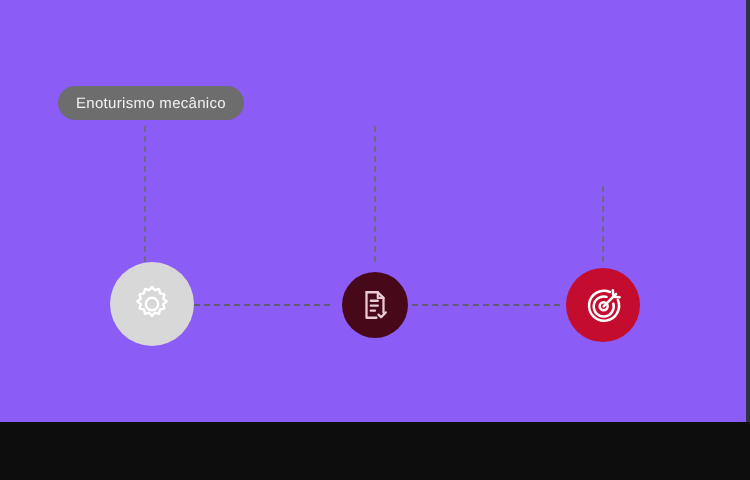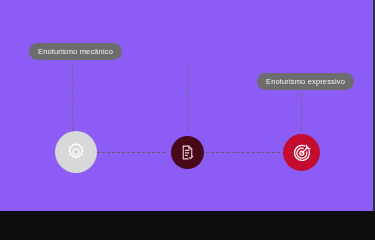--- a/index.html
+++ b/index.html
@@ -94,23 +94,20 @@
   <div class="stem" style="left:72px; top:63px; height:68px;"></div>
 
   <div class="stem" style="left:187px; top:63px; height:68px;"></div>
 
   <div class="stem" style="left:301px; top:93px; height:38px;"></div>
 
   <div class="pill" style="left:29px; top:43px;">
     <span>Enoturismo mecânico</span>
   </div>
 
-  <div class="pill" style="left:257px; top:73px;">
-    <span>Enoturismo expressivo</span>
-  </div>
 
   <div class="node node-gear" style="left:55px; top:131px; width:42px; height:42px;">
     <span>
       <svg width="22" height="22" viewBox="0 0 24 24" fill="none" stroke="#ffffff" stroke-width="1.3" stroke-linecap="round" stroke-linejoin="round">
         <path d="M12 2.6l1.5 1.9 2.3-.7.6 2.4 2.4.6-.7 2.3 1.9 1.5-1.9 1.5.7 2.3-2.4.6-.6 2.4-2.3-.7-1.5 1.9-1.5-1.9-2.3.7-.6-2.4-2.4-.6.7-2.3-1.9-1.5 1.9-1.5-.7-2.3 2.4-.6.6-2.4 2.3.7z"></path>
         <circle cx="12" cy="12" r="3.4"></circle>
       </svg>
     </span>
   </div>
 

